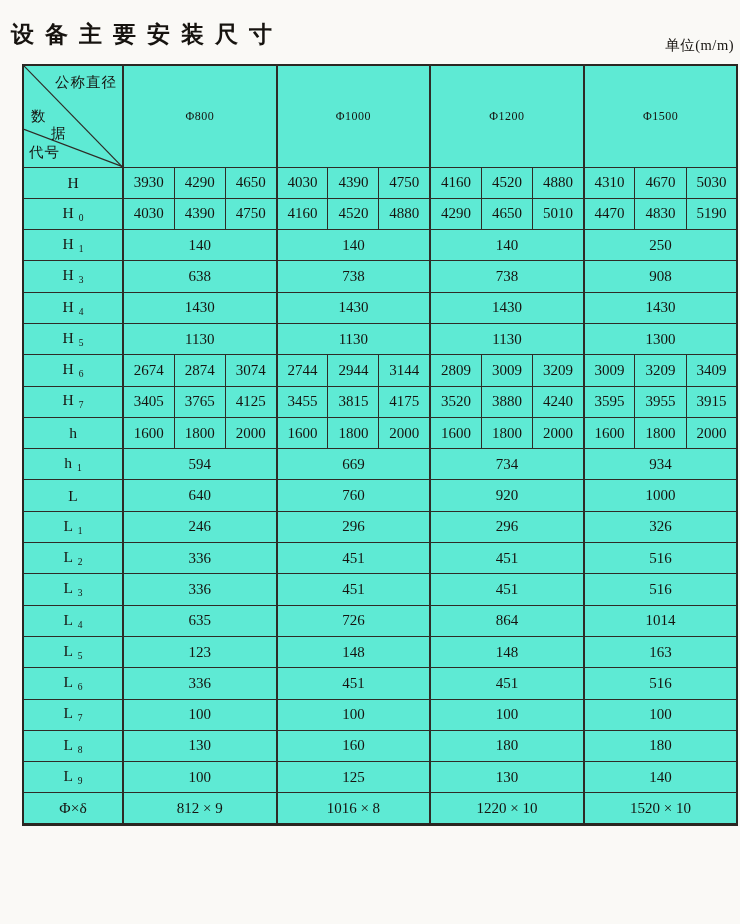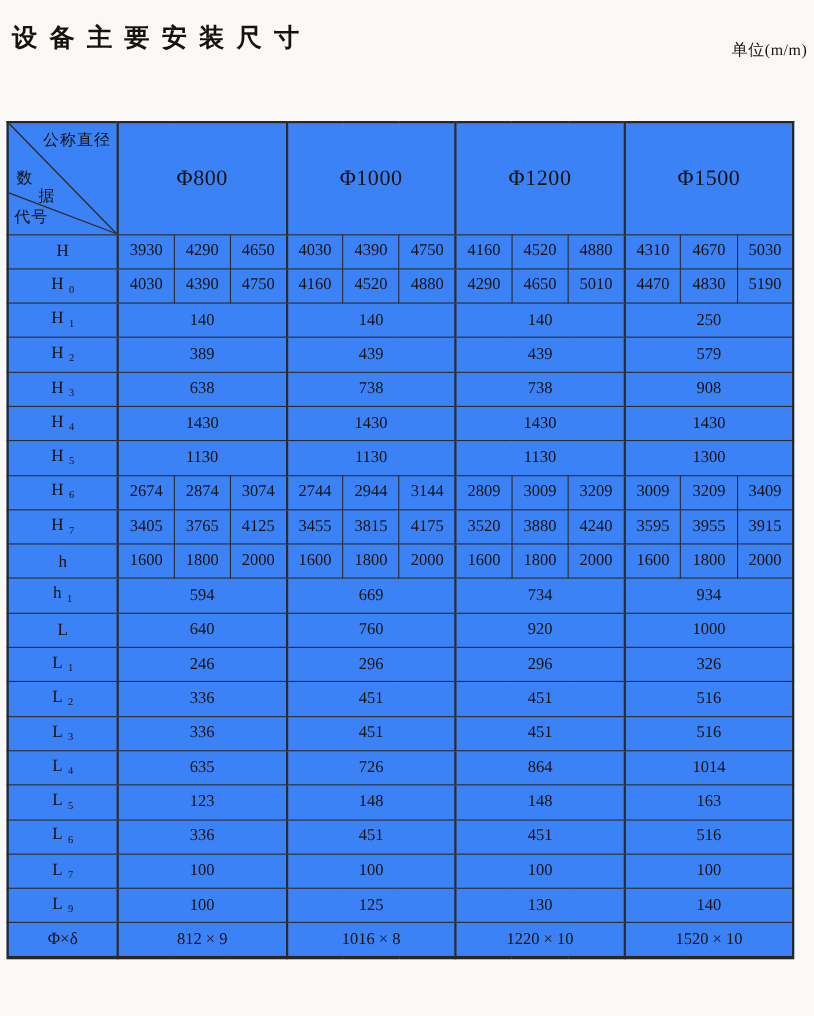--- a/index.html
+++ b/index.html
@@ -19,43 +19,42 @@
     font-weight: bold; font-size: 23px;
     letter-spacing: 11px; text-indent: 11px;
     white-space: nowrap;
   }
   .unit {
     position: absolute; top: 36px; right: 6px;
     font-size: 14.5px; letter-spacing: 0.5px; margin-left: 24px;
   }
 
   table.dim-table {
-    position: absolute; left: 6px; top: 64px;
+    position: absolute; left: 22px; top: 64px;
     width: 714px;
     border-collapse: collapse; table-layout: fixed;
     border: 2px solid #2a2722;
     border-bottom-width: 3px;
-    background: #3b82f6;
-    margin-top: 46px;
+    background: #5eead4;
   }
   .dim-table th, .dim-table td {
     border: 1px solid #2e2b26;
     text-align: center; vertical-align: middle;
     padding: 0; font-weight: normal;
     font-size: 15px; line-height: 1;
     overflow: hidden; white-space: nowrap;
   }
   .dim-table thead tr { height: 102px; }
   .dim-table tbody tr { height: 31.3px; }
 
   
   .dim-table .group-start { border-left-width: 2px; }
   .dim-table th.rowlabel { border-right-width: 2px; }
 
-  th.colhead { font-size: 20px; letter-spacing: 0.5px; }
+  th.colhead { font-size: 12px; letter-spacing: 0.5px; }
 
   th.rowlabel { font-size: 15.5px; }
   th.rowlabel sub, .dim-table .sub {
     font-size: 9.5px; margin-left: 5px;
     vertical-align: -3px; line-height: 1;
   }
 
   
   th.corner { position: relative; padding: 0; }
   .corner svg.diag { position: absolute; left: 0; top: 0; width: 100%; height: 100%; display: block; }
@@ -144,27 +143,20 @@
           <td>5190</td>
         </tr>
         <tr>
           <th class="rowlabel">H<sub>1</sub></th>
           <td colspan="3" class="group-start">140</td>
           <td colspan="3" class="group-start">140</td>
           <td colspan="3" class="group-start">140</td>
           <td colspan="3" class="group-start">250</td>
         </tr>
         <tr>
-          <th class="rowlabel">H<sub>2</sub></th>
-          <td colspan="3" class="group-start">389</td>
-          <td colspan="3" class="group-start">439</td>
-          <td colspan="3" class="group-start">439</td>
-          <td colspan="3" class="group-start">579</td>
-        </tr>
-        <tr>
           <th class="rowlabel">H<sub>3</sub></th>
           <td colspan="3" class="group-start">638</td>
           <td colspan="3" class="group-start">738</td>
           <td colspan="3" class="group-start">738</td>
           <td colspan="3" class="group-start">908</td>
         </tr>
         <tr>
           <th class="rowlabel">H<sub>4</sub></th>
           <td colspan="3" class="group-start">1430</td>
           <td colspan="3" class="group-start">1430</td>
@@ -280,20 +272,27 @@
           <td colspan="3" class="group-start">516</td>
         </tr>
         <tr>
           <th class="rowlabel">L<sub>7</sub></th>
           <td colspan="3" class="group-start">100</td>
           <td colspan="3" class="group-start">100</td>
           <td colspan="3" class="group-start">100</td>
           <td colspan="3" class="group-start">100</td>
         </tr>
         <tr>
+          <th class="rowlabel">L<sub>8</sub></th>
+          <td colspan="3" class="group-start">130</td>
+          <td colspan="3" class="group-start">160</td>
+          <td colspan="3" class="group-start">180</td>
+          <td colspan="3" class="group-start">180</td>
+        </tr>
+        <tr>
           <th class="rowlabel">L<sub>9</sub></th>
           <td colspan="3" class="group-start">100</td>
           <td colspan="3" class="group-start">125</td>
           <td colspan="3" class="group-start">130</td>
           <td colspan="3" class="group-start">140</td>
         </tr>
         <tr>
           <th class="rowlabel">Φ×δ</th>
           <td colspan="3" class="group-start">812 × 9</td>
           <td colspan="3" class="group-start">1016 × 8</td>

